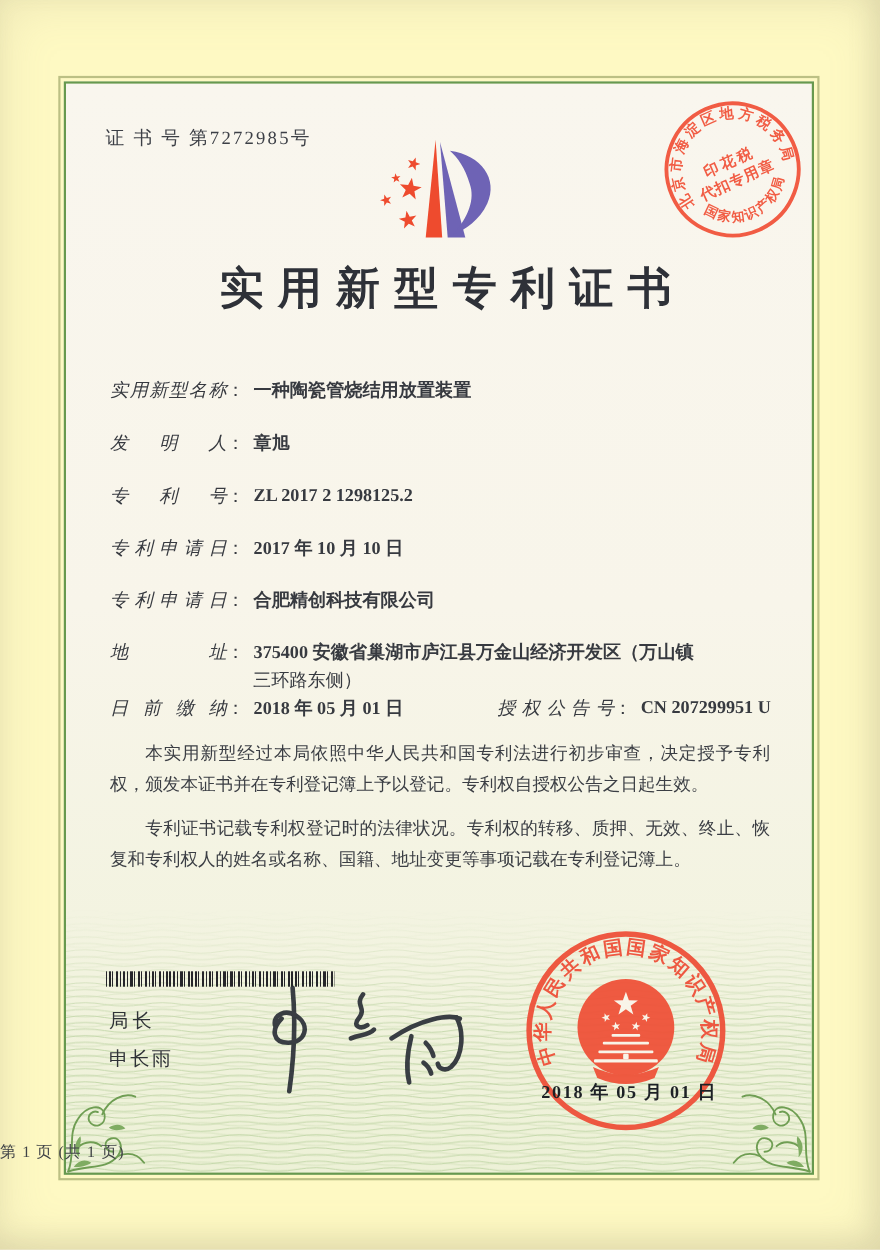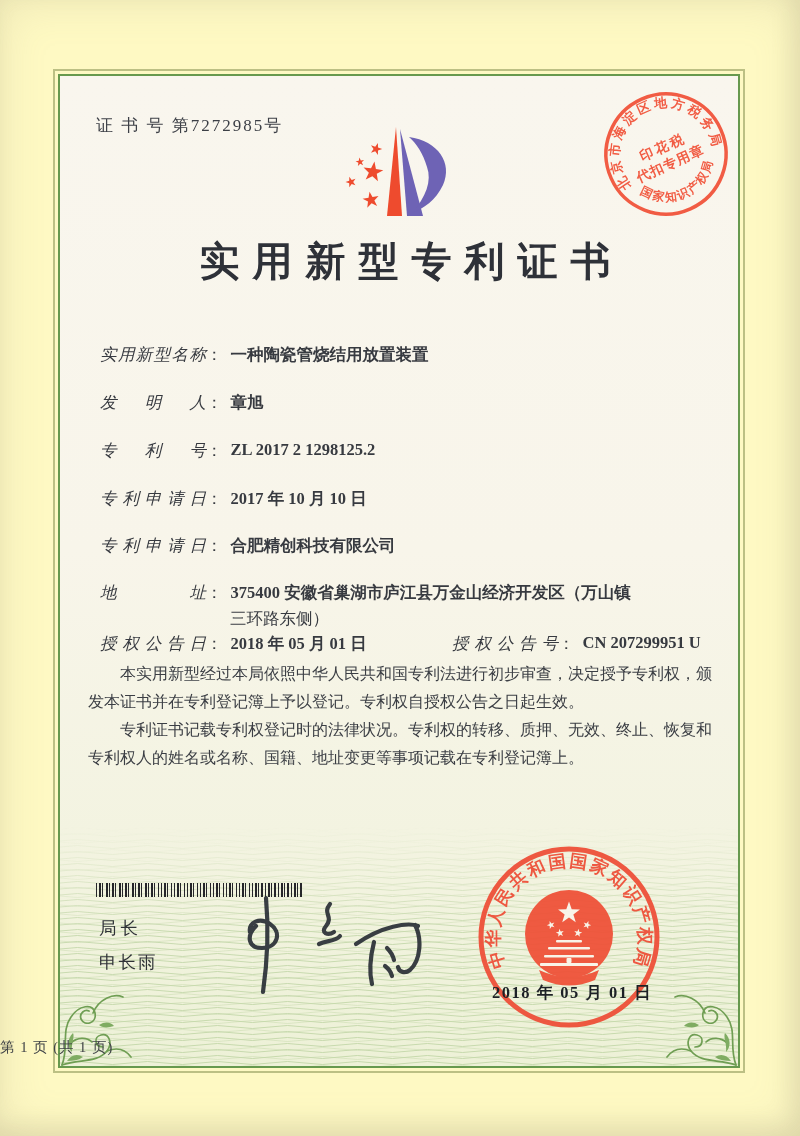--- a/index.html
+++ b/index.html
@@ -61,21 +61,21 @@
   .fcolon{display:inline-block;vertical-align:top;}
   .fvalue{display:inline-block;margin-left:8px;vertical-align:top;font-weight:bold;}
   .addr-line2{position:absolute;left:130px;top:26px;text-align:right;}
   .grant-pair2{position:absolute;left:352px;top:0;}
   
   .body-text{
     position:absolute;left:88px;top:660px;width:624px;
     font-size:16px;line-height:28px;color:#3b3e44;
     text-align:justify;
   }
-  .body-text p{margin:0;text-indent:2em;}
+  .body-text p{margin:12px;text-indent:2em;}
   
   .barcode{
     position:absolute;left:96px;top:883px;width:208px;height:14px;
     background-image:
       repeating-linear-gradient(90deg,#26262a 0 1px,transparent 1px 3px,#26262a 3px 5px,transparent 5px 6px,#26262a 6px 7px,transparent 7px 9.5px,#26262a 9.5px 11.5px,transparent 11.5px 13px);
   }
   .signer-title{position:absolute;left:99px;top:916px;font-size:17.5px;letter-spacing:4px;color:#2f3237;}
   .signer-name{position:absolute;left:99px;top:950px;font-size:17.5px;letter-spacing:2px;color:#2f3237;}
   .signature{position:absolute;left:222px;top:886px;}
   
@@ -194,21 +194,21 @@
     <div class="frow" style="top:191px">
       <span class="flabel">专利申请日</span><span class="fcolon">：</span><span class="fvalue">合肥精创科技有限公司</span>
     </div>
 
     <div class="frow" style="top:238px">
       <span class="flabel">地址</span><span class="fcolon">：</span><span class="fvalue">375400 安徽省巢湖市庐江县万金山经济开发区（万山镇</span>
       <span class="addr-line2">三环路东侧）</span>
     </div>
 
     <div class="frow" style="top:289px">
-      <span class="flabel">授权公告日</span><span class="fcolon">：</span><span class="fvalue">2018 年 05 月 01 日</span>
+      <span class="flabel">日前缴纳</span><span class="fcolon">：</span><span class="fvalue">2018 年 05 月 01 日</span>
       <span class="grant-pair2">
         <span class="flabel">授权公告号</span><span class="fcolon">：</span><span class="fvalue">CN 207299951 U</span>
       </span>
     </div>
   </div>
 
   <div class="body-text">
     <p>本实用新型经过本局依照中华人民共和国专利法进行初步审查，决定授予专利权，颁发本证书并在专利登记簿上予以登记。专利权自授权公告之日起生效。</p>
     <p>专利证书记载专利权登记时的法律状况。专利权的转移、质押、无效、终止、恢复和专利权人的姓名或名称、国籍、地址变更等事项记载在专利登记簿上。</p>
   </div>

